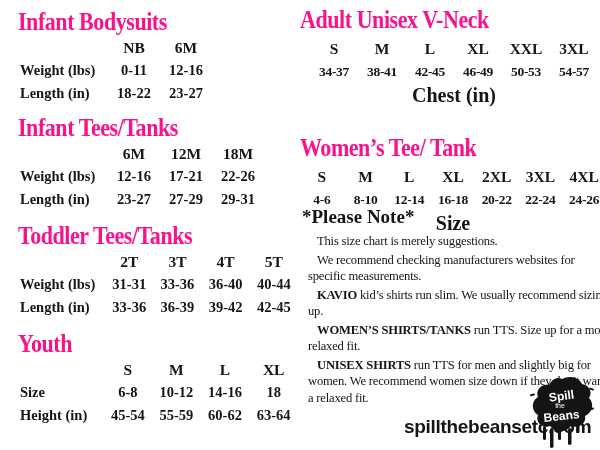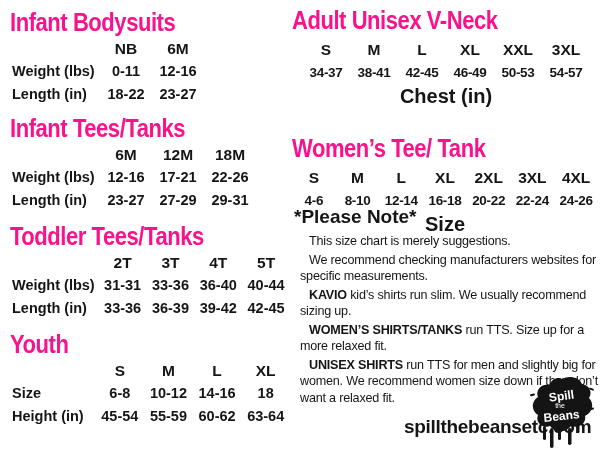--- a/index.html
+++ b/index.html
@@ -2,21 +2,21 @@
 <html><head>
 <meta charset="utf-8">
 <style>
   html,body{margin:0;padding:0;background:#fff;}
   .sheet{
     position:relative;width:600px;height:450px;background:#ffffff;
     font-family:"Liberation Sans",sans-serif;color:#151515;overflow:hidden;
   }
   .col-left{position:absolute;left:6px;top:0;width:280px;height:450px;}
   .col-right{position:absolute;left:288px;top:0;width:310px;height:392px;}
-  section{position:absolute;left:4px;width:100%;}
+  section{position:absolute;left:12px;width:100%;font-family:Liberation Serif, serif;}
   .heading{
     margin:0;color:#F8128C;font-size:25px;font-weight:bold;letter-spacing:-0.5px;
     transform:scaleX(0.88);transform-origin:left center;white-space:nowrap;
   }
   table{border-collapse:collapse;}
   .size-table th,.size-table td{
     font-weight:bold;text-align:center;padding:1px 2px;line-height:21px;white-space:nowrap;
   }
   .size-table th{font-size:15.5px;}
   .size-table td{font-size:14.5px;}

